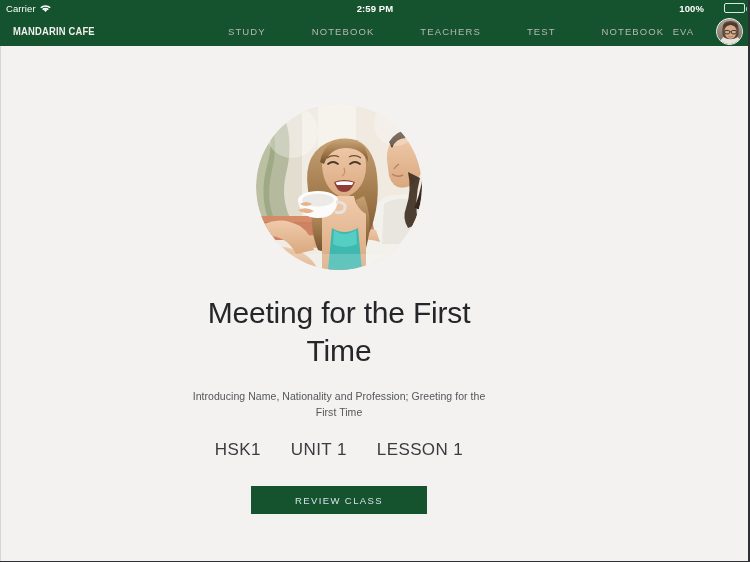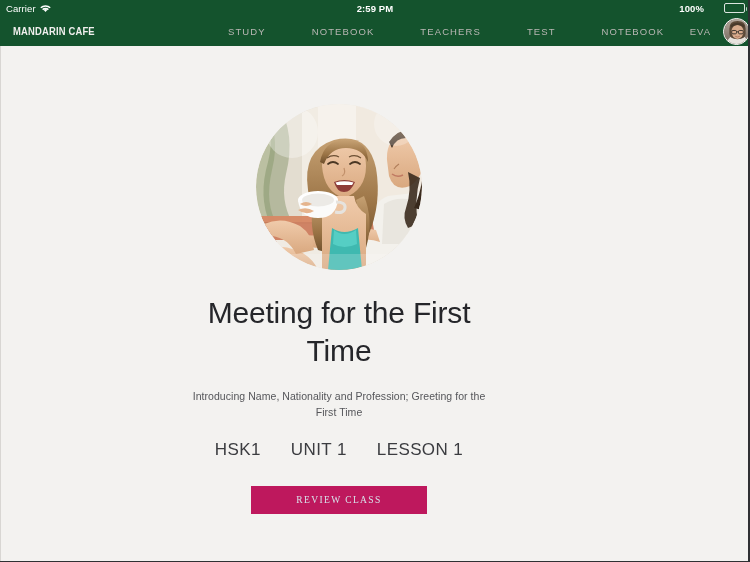--- a/index.html
+++ b/index.html
@@ -116,24 +116,24 @@
     color: #b9b7b4;
     font-size: 9.5px;
     letter-spacing: 1.1px;
     padding: 0 17px;
     white-space: nowrap;
     cursor: pointer;
   }
   .nav-link:first-child { padding-left: 0; }
   .user-block {
     position: absolute;
-    right: 0;
-    display: flex;
-    align-items: center;
-    gap: 12px;
+    right: 7px;
+    display: flex;
+    align-items: center;
+    gap: 22px;
   }
   .user-name {
     color: #b9b7b4;
     font-size: 9.5px;
     letter-spacing: 1px;
   }
   .avatar {
     width: 27px;
     height: 27px;
     border-radius: 50%;
@@ -196,24 +196,24 @@
     color: #3b3c40;
     font-size: 17px;
     letter-spacing: 0.4px;
     font-weight: 400;
   }
 
   .review-button {
     margin-top: 26px;
     width: 176px;
     height: 28px;
-    background: #be185d;
+    background: #14532d;
     color: #d7e2ea;
     border: none;
-    font-family: Liberation Serif, serif;
+    font-family: Liberation Sans, sans-serif;
     font-size: 9.5px;
     letter-spacing: 1.4px;
     cursor: pointer;
     display: flex;
     align-items: center;
     justify-content: center;
   }
 
   
   .edge-right {

